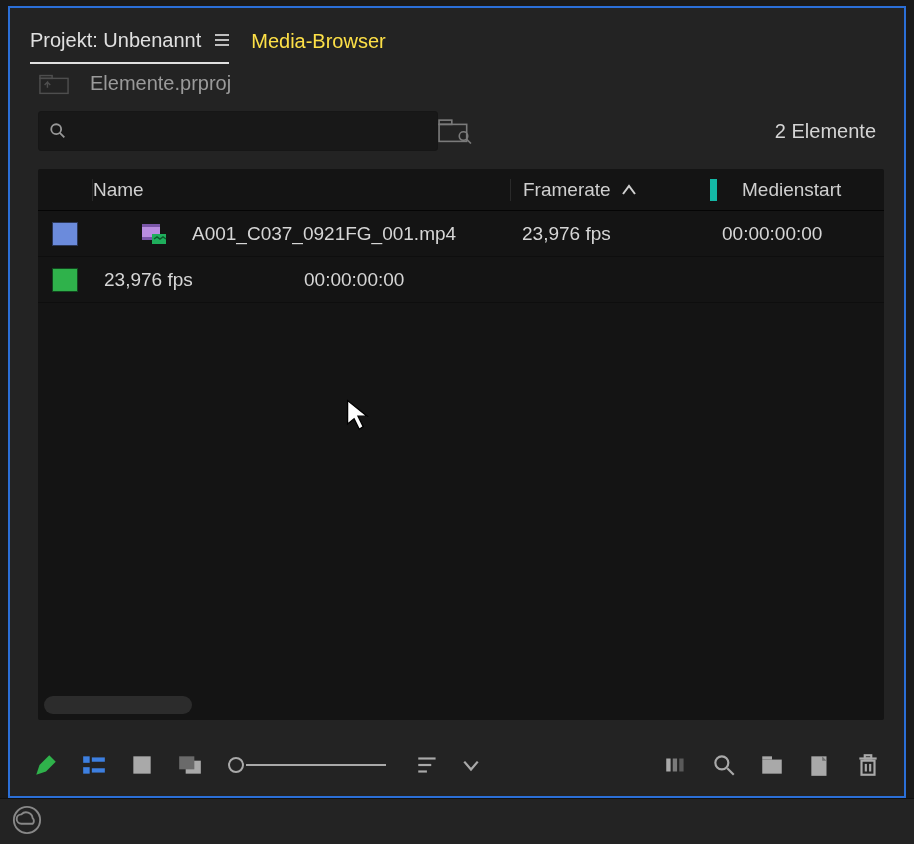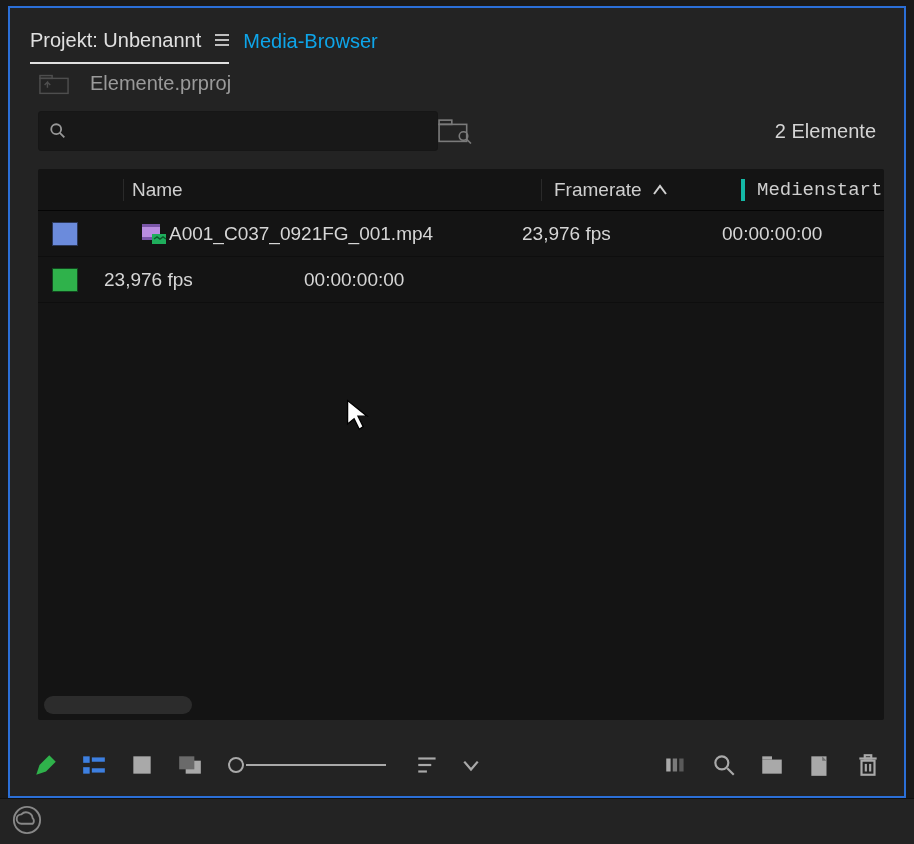--- a/index.html
+++ b/index.html
@@ -15,26 +15,26 @@
     border: 2px solid #2b6fd7;
     background: #232323;
     display: flex;
     flex-direction: column;
   }
 
   
   .tabs {
     display: flex;
     align-items: center;
-    gap: 14px;
+    gap: 22px;
     padding: 26px 20px 0 20px;
     height: 50px;
   }
   .tab {
-    color: #0ea5e9;
+    color: #fde047;
     font-size: 20px;
     display: flex;
     align-items: center;
     gap: 12px;
     padding-bottom: 10px;
   }
   .tab.active {
     color: #e0e0e0;
     border-bottom: 2px solid #e0e0e0;
   }
@@ -113,43 +113,43 @@
   }
   .thead {
     display: flex;
     height: 42px;
     border-bottom: 1px solid #050505;
     align-items: center;
     color: #cfcfcf;
     font-size: 19px;
   }
   .th-chip { width: 54px; }
-  .th-name { flex: 0 0 418px; padding-left: 8px; border-left: 1px solid #2a2a2a; margin-left: 31px;}
+  .th-name { flex: 0 0 418px; border-left: 1px solid #2a2a2a;}
   .th-fr   { flex: 0 0 200px; padding-left: 12px; border-left: 1px solid #2a2a2a; display: flex; align-items: flex-end; gap: 10px;}
-  .th-ms   { flex: 1; padding-left: 12px; border-left: 4px solid #14b8a6; font-family: Liberation Mono, monospace;}
+  .th-ms   { flex: 1; padding-left: 25px; border-left: 7px solid #14b8a6;}
   .sort-icon svg { width: 16px; height: 12px; }
   .tbody { flex: 1; overflow: hidden; }
   .row {
     display: flex;
     align-items: center;
     height: 46px;
     font-size: 19px;
     color: #d6d6d6;
     border-bottom: 1px solid #0e0e0e;
   }
   .cell-chip { width: 54px; display: flex; justify-content: center; }
   .chip {
     width: 26px; height: 24px;
     border: 1px solid rgba(0,0,0,0.6);
   }
   .cell-name {
     flex: 0 0 418px;
     display: flex;
     align-items: center;
-    gap: 1px;
+    gap: 24px;
     padding-left: 48px;
   }
   .cell-fr { flex: 0 0 200px; padding-left: 12px; }
   .cell-ms { flex: 1; padding-left: 12px; }
   .icon20 { width: 28px; height: 24px; display: flex; align-items: center; justify-content: center; }
   .scroll-thumb {
     position: absolute;
     left: 6px;
     bottom: 6px;
     width: 148px;

